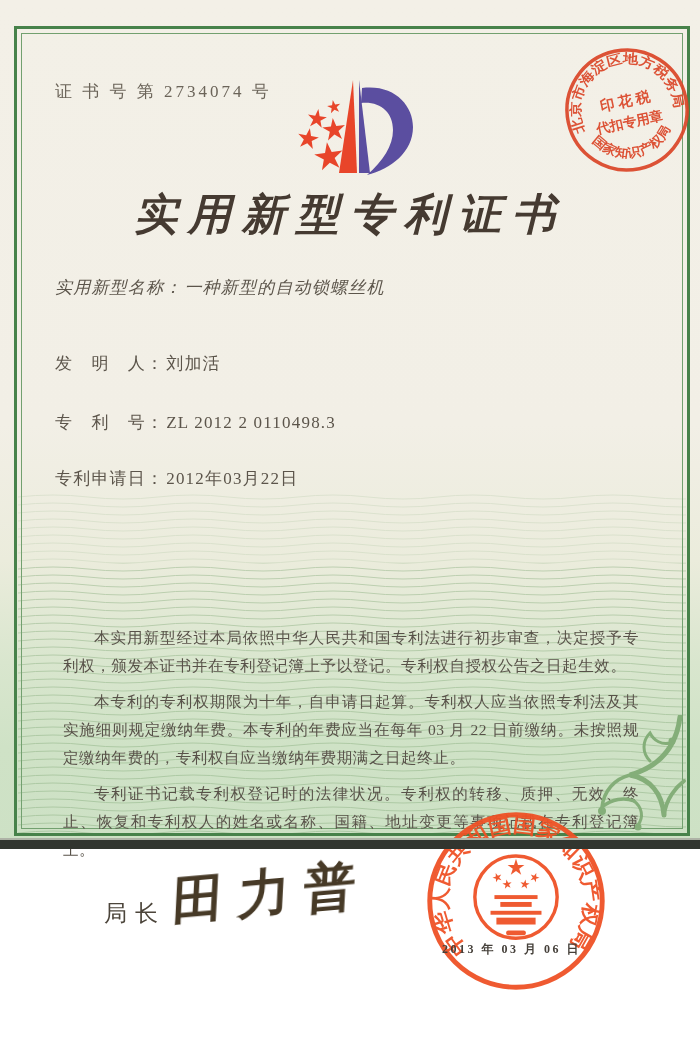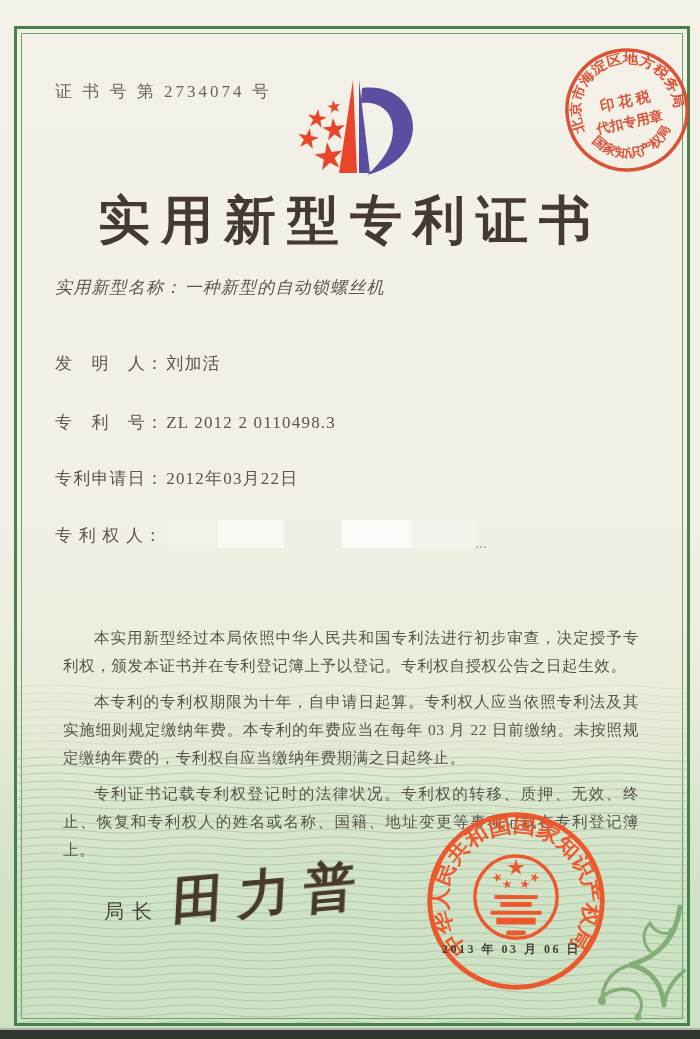--- a/index.html
+++ b/index.html
@@ -1,42 +1,42 @@
 <!DOCTYPE html>
 <html><head>
 <meta charset="utf-8">
 <style>
   html,body{margin:0;padding:0;}
   body{width:700px;height:1039px;overflow:hidden;font-family:"Liberation Serif","DejaVu Serif",serif;}
-  .page{position:relative;width:700px;height:1039px;
+  .page{position:relative;width:700px;height:849px;
     background:linear-gradient(180deg,#f3f0e7 0%,#f2efe6 50%,#eeeede 64%,#ddе7d0 72%,#d8e6cc 78%,#cfe2c6 88%,#cde1c5 100%);
     background:linear-gradient(180deg,#f3f0e7 0%,#f2efe6 50%,#ebecdc 66%,#d9e6ce 78%,#cfe2c6 88%,#cde1c5 100%);
   }
   .frame-outer{position:absolute;left:14px;top:26px;right:10px;bottom:13px;border:3px solid #47824a;pointer-events:none;}
   .frame-inner{position:absolute;left:21px;top:33px;right:17px;bottom:20px;border:1px solid #72a06f;pointer-events:none;}
   .waves{position:absolute;left:18px;right:14px;bottom:16px;}
   .cert-number{position:absolute;left:55px;top:80px;font-size:17px;color:#6b6459;letter-spacing:3px;}
   .logo{position:absolute;left:280px;top:76px;}
   .tax-stamp{position:absolute;left:552px;top:35px;transform:rotate(-12deg);opacity:.92;}
   .title{position:absolute;left:0;width:700px;top:186px;margin:0;text-align:center;
-    font-size:52px;font-weight:bold;color:#453a31;letter-spacing:11px;}
+    font-size:43px;font-weight:bold;color:#453a31;letter-spacing:11px;font-style:italic;}
   .row{position:absolute;left:55px;font-size:17px;color:#5c554b;letter-spacing:1.2px;white-space:nowrap;}
   .row .val{margin-left:2px;}
   .row-name{top:276px;font-style:italic;}
   .row-inventor{top:352px;}
   .row-patno{top:411px;}
   .row-filing{top:467px;}
   .row-patentee{top:523px;}
   .row-grant{top:581px;}
   .redaction{display:inline-block;vertical-align:middle;height:28px;margin-left:4px;position:relative;top:-3px;}
   .redaction span{display:inline-block;height:28px;vertical-align:top;}
   .paragraphs{position:absolute;left:55px;top:616px;width:592px;font-size:15.5px;line-height:28px;
     color:#585249;letter-spacing:0.6px;text-align:justify;}
   .paragraphs p{margin:8px;text-indent:2em;}
-  .sig-label{position:absolute;left:104px;top:898px;font-size:20px;color:#4c453b;letter-spacing:8px;}
+  .sig-label{position:absolute;left:104px;top:898px;font-size:23px;color:#4c453b;letter-spacing:8px;}
   .sig-name{position:absolute;left:172px;top:858px;font-size:52px;color:#473a27;letter-spacing:14px;
     transform:rotate(-5deg) skewX(-8deg);filter:blur(0.4px);font-weight:bold;}
   .agency-seal{position:absolute;left:418px;top:803px;}
   .seal-date{position:absolute;left:442px;top:941px;font-size:12px;color:#45403a;letter-spacing:2.5px;font-weight:bold;}
   .footer{position:absolute;left:0;width:700px;top:995px;text-align:center;font-size:14.5px;color:#5f594f;letter-spacing:3px;}
   .ornament{position:absolute;right:12px;bottom:14px;}
   .scan-edge{position:absolute;left:0;right:0;bottom:0;height:9px;background:#31352f;}
   .scan-edge:before{content:"";position:absolute;left:0;right:0;top:-2px;height:2px;background:#aeb3a6;}
   svg text{font-family:"Liberation Serif","DejaVu Serif",serif;}
 </style>
@@ -95,23 +95,20 @@
   </div>
   <div class="row row-inventor">
     <span>发　明　人：</span><span class="val">刘加活</span>
   </div>
   <div class="row row-patno">
     <span>专　利　号：</span><span class="val">ZL 2012 2 0110498.3</span>
   </div>
   <div class="row row-filing">
     <span>专利申请日：</span><span class="val">2012年03月22日</span>
   </div>
-  <div class="row row-patentee">
-    <span>专 利 权 人：</span><span class="redaction"><span style="width:52px;background:#f2f0e9;"></span><span style="width:66px;background:#f9f8f3;"></span><span style="width:58px;background:#efede5;"></span><span style="width:70px;background:#fbfaf6;"></span><span style="width:64px;background:#f4f2ec;"></span><span style="width:10px;border-bottom:2px dotted #bdb8ac;height:26px;"></span></span>
-  </div>
 
   <div class="paragraphs">
     <p>本实用新型经过本局依照中华人民共和国专利法进行初步审查，决定授予专利权，颁发本证书并在专利登记簿上予以登记。专利权自授权公告之日起生效。</p>
     <p>本专利的专利权期限为十年，自申请日起算。专利权人应当依照专利法及其实施细则规定缴纳年费。本专利的年费应当在每年 03 月 22 日前缴纳。未按照规定缴纳年费的，专利权自应当缴纳年费期满之日起终止。</p>
     <p>专利证书记载专利权登记时的法律状况。专利权的转移、质押、无效、终止、恢复和专利权人的姓名或名称、国籍、地址变更等事项记载在专利登记簿上。</p>
   </div>
 
   <div class="sig-label">局长</div>
   <div class="sig-name">田力普</div>
 

